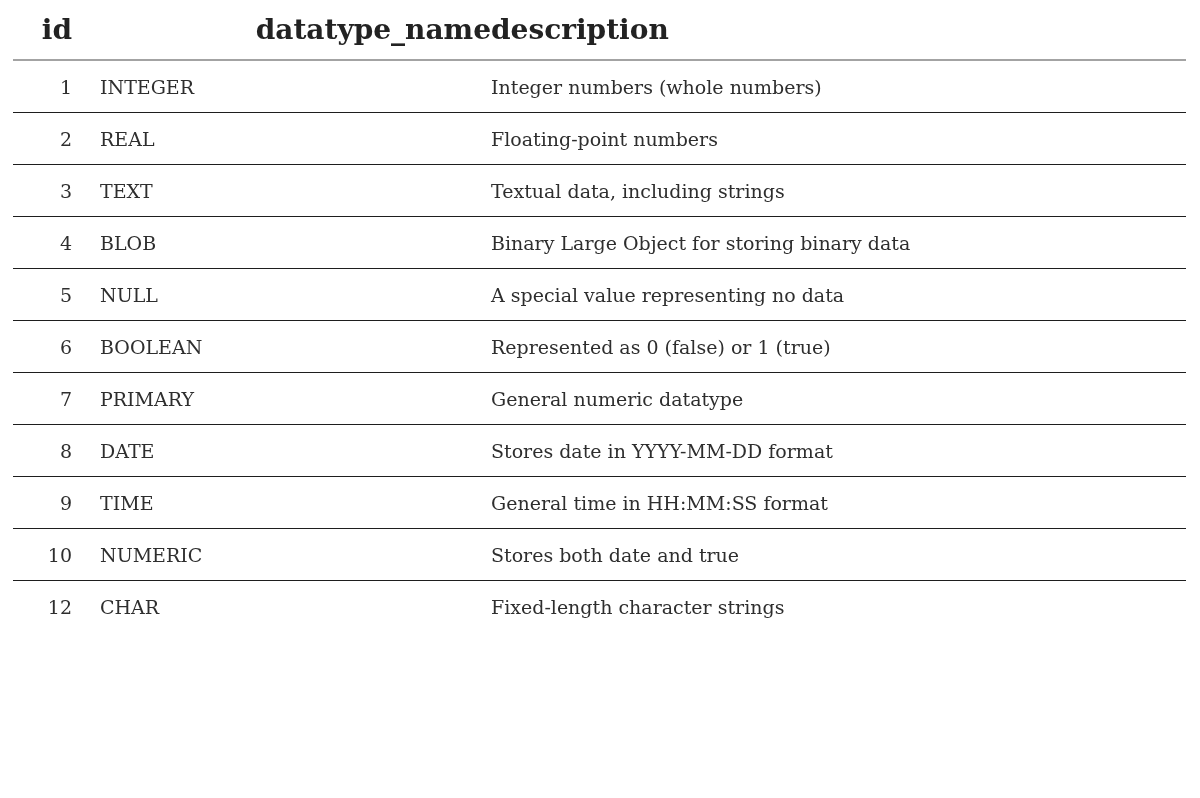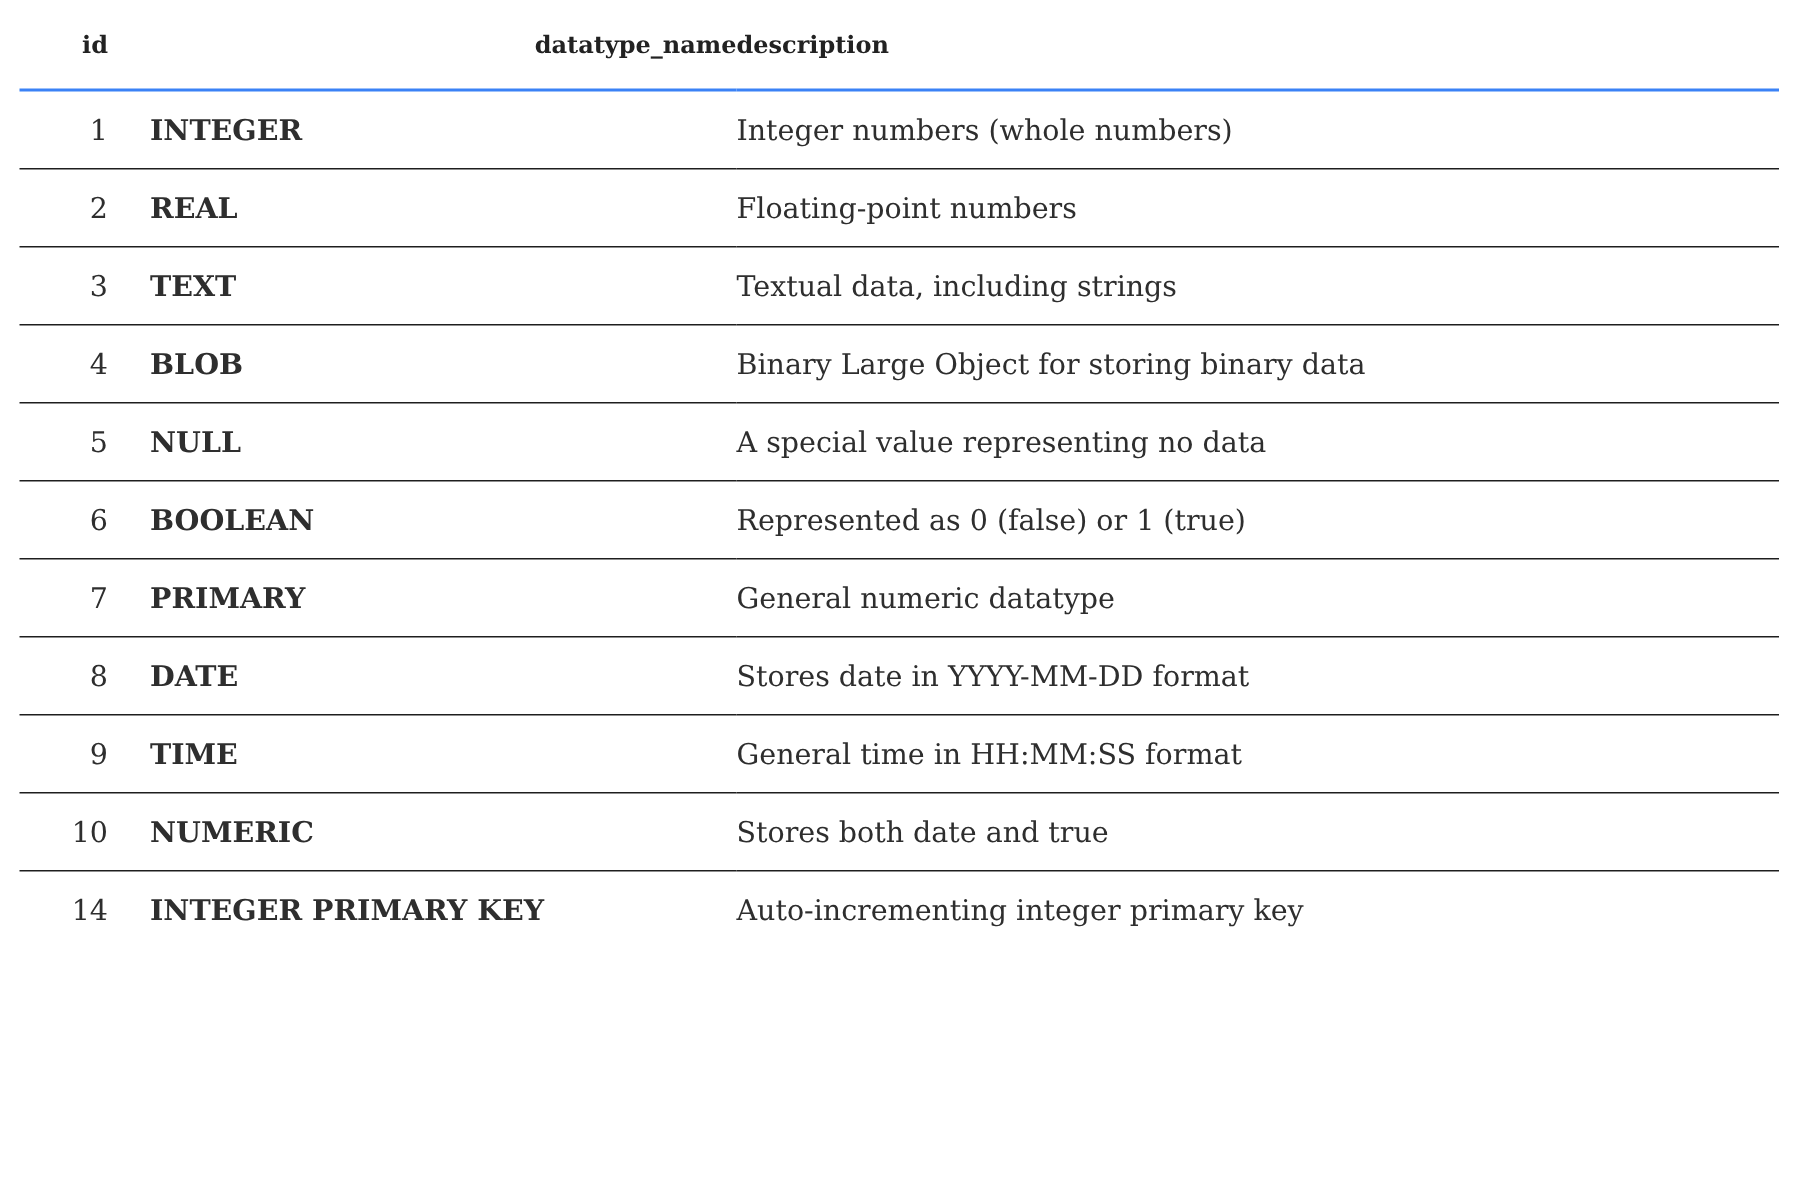--- a/index.html
+++ b/index.html
@@ -3,29 +3,29 @@
   <meta charset="utf-8">
   <style>
     html, body { margin: 0; padding: 0; background: #ffffff; }
     body { width: 1200px; height: 798px; overflow: hidden; position: relative;
            font-family: "DejaVu Serif", "Liberation Serif", serif; color: #2b2b2b; }
     .table-wrap { position: absolute; left: 13px; top: 0; width: 1173px; }
     table { border-collapse: collapse; width: 100%; table-layout: fixed; }
     col.c-id { width: 73px; }
     col.c-name { width: 405px; }
     col.c-desc { width: auto; }
-    th { font-weight: bold; font-size: 16px; text-align: left; height: 59px; padding: 0;
-         vertical-align: middle; border-bottom: 2px solid #3b82f6; color: #222; }
+    th { font-weight: bold; font-size: 28px; text-align: left; height: 59px; padding: 0;
+         vertical-align: middle; border-bottom: 2px solid #a3a3a3; color: #222; }
     th.id { text-align: right; padding-right: 14px; }
     th.name { padding-left: 14px; text-align: right; }
     td { font-size: 19px; height: 51px; padding: 0; vertical-align: middle;
          border-bottom: 1px solid #1e1e1e; color: #2e2e2e; }
     tr:last-child td { border-bottom: none; }
     td.id { text-align: right; padding-right: 14px; }
-    td.name { padding-left: 14px; font-weight: bold; }
+    td.name { padding-left: 14px; }
     td.desc, th.desc { padding-left: 0; }
   </style>
 </head>
 <body>
 
 <div class="table-wrap">
   <table>
     <colgroup>
         <col class="c-id">
         <col class="c-name">
@@ -83,19 +83,19 @@
           <td class="id">9</td>
           <td class="name">TIME</td>
           <td class="desc">General time in HH:MM:SS format</td>
         </tr>
         <tr>
           <td class="id">10</td>
           <td class="name">NUMERIC</td>
           <td class="desc">Stores both date and true</td>
         </tr>
         <tr>
-          <td class="id">14</td>
-          <td class="name">INTEGER PRIMARY KEY</td>
-          <td class="desc">Auto-incrementing integer primary key</td>
+          <td class="id">12</td>
+          <td class="name">CHAR</td>
+          <td class="desc">Fixed-length character strings</td>
         </tr>
       </tbody>
   </table>
 </div>
 
 </body></html>

